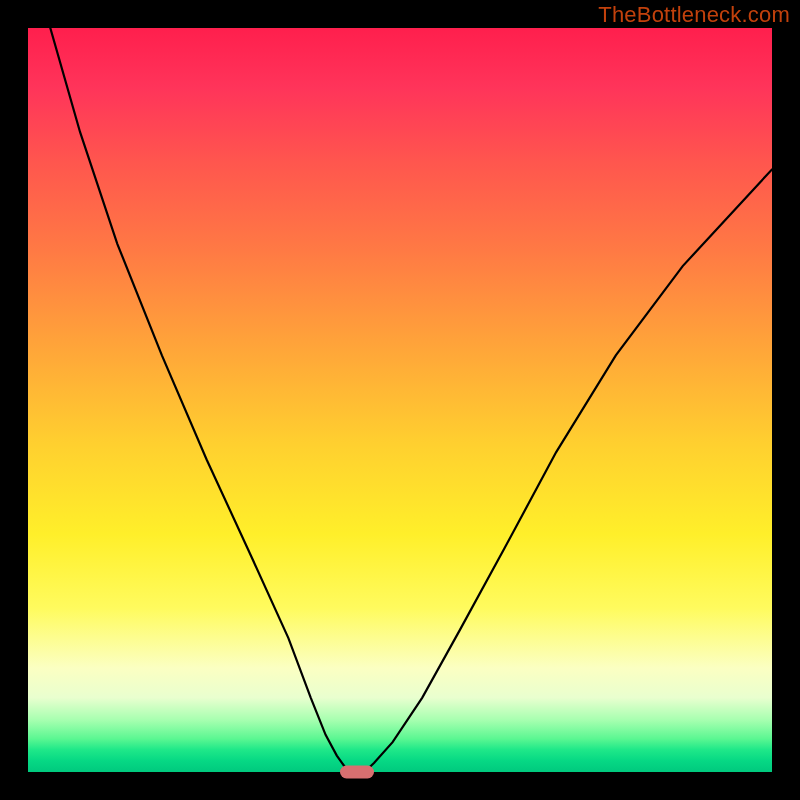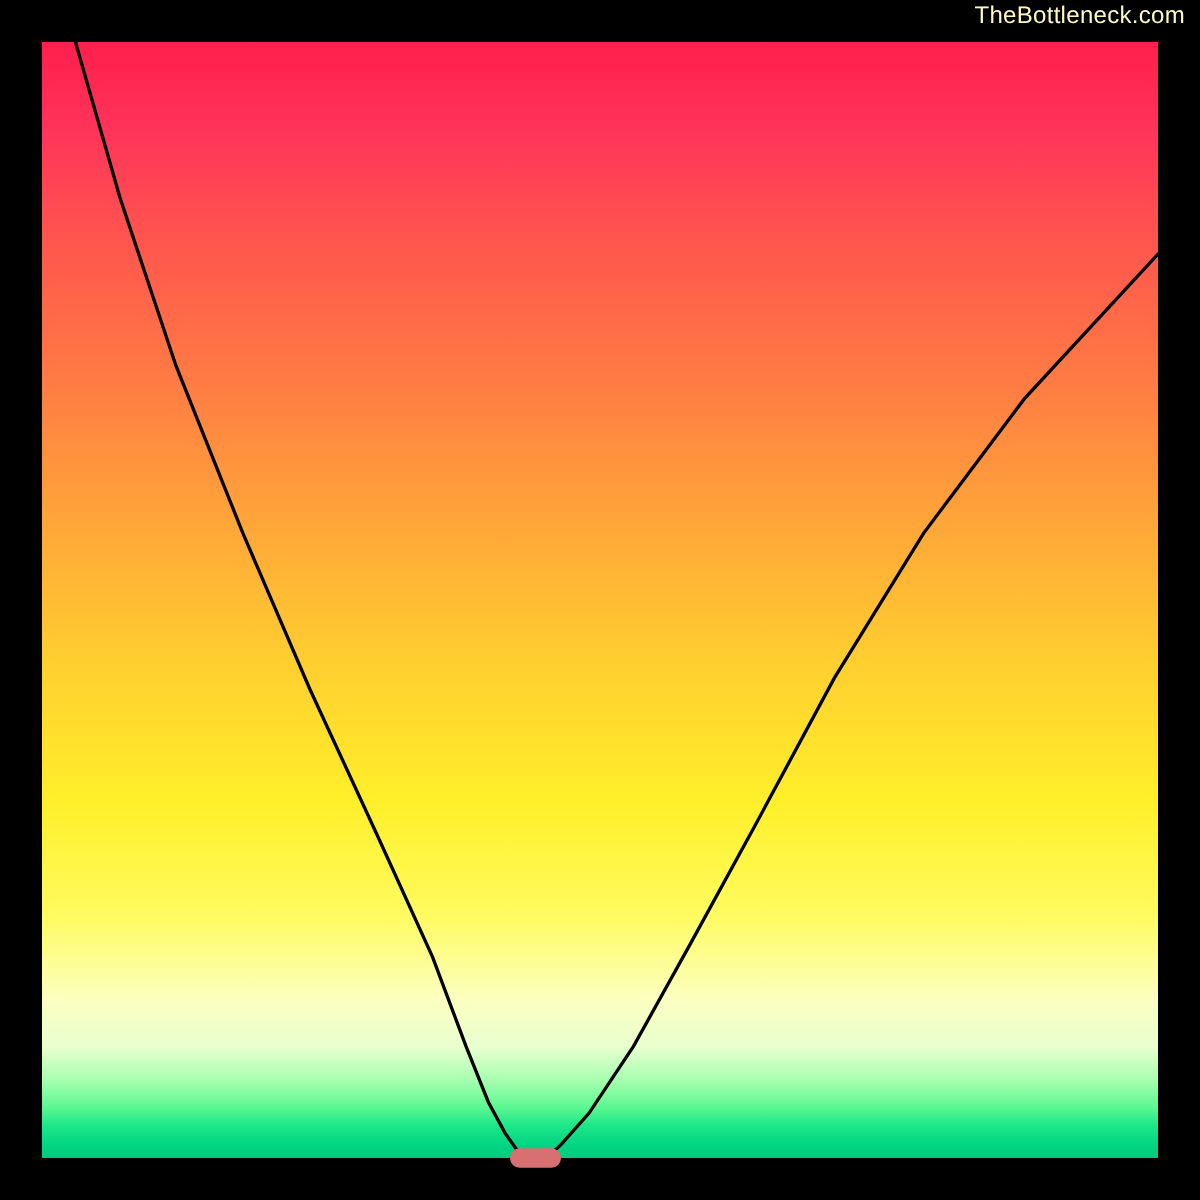--- a/index.html
+++ b/index.html
@@ -14,22 +14,22 @@
   .frame {
     position: relative;
     width: 800px;
     height: 800px;
     background: #000;
   }
   .watermark {
     position: absolute;
     top: 2px;
     right: 10px;
-    color: #fef9c3;
-    font-size: 16px;
+    color: #c2410c;
+    font-size: 22px;
     font-weight: 500;
     letter-spacing: 0.2px;
     z-index: 10;
     user-select: none;
     margin-left: 22px;
   }
   
   .plot {
     position: absolute;
     left: 28px;

